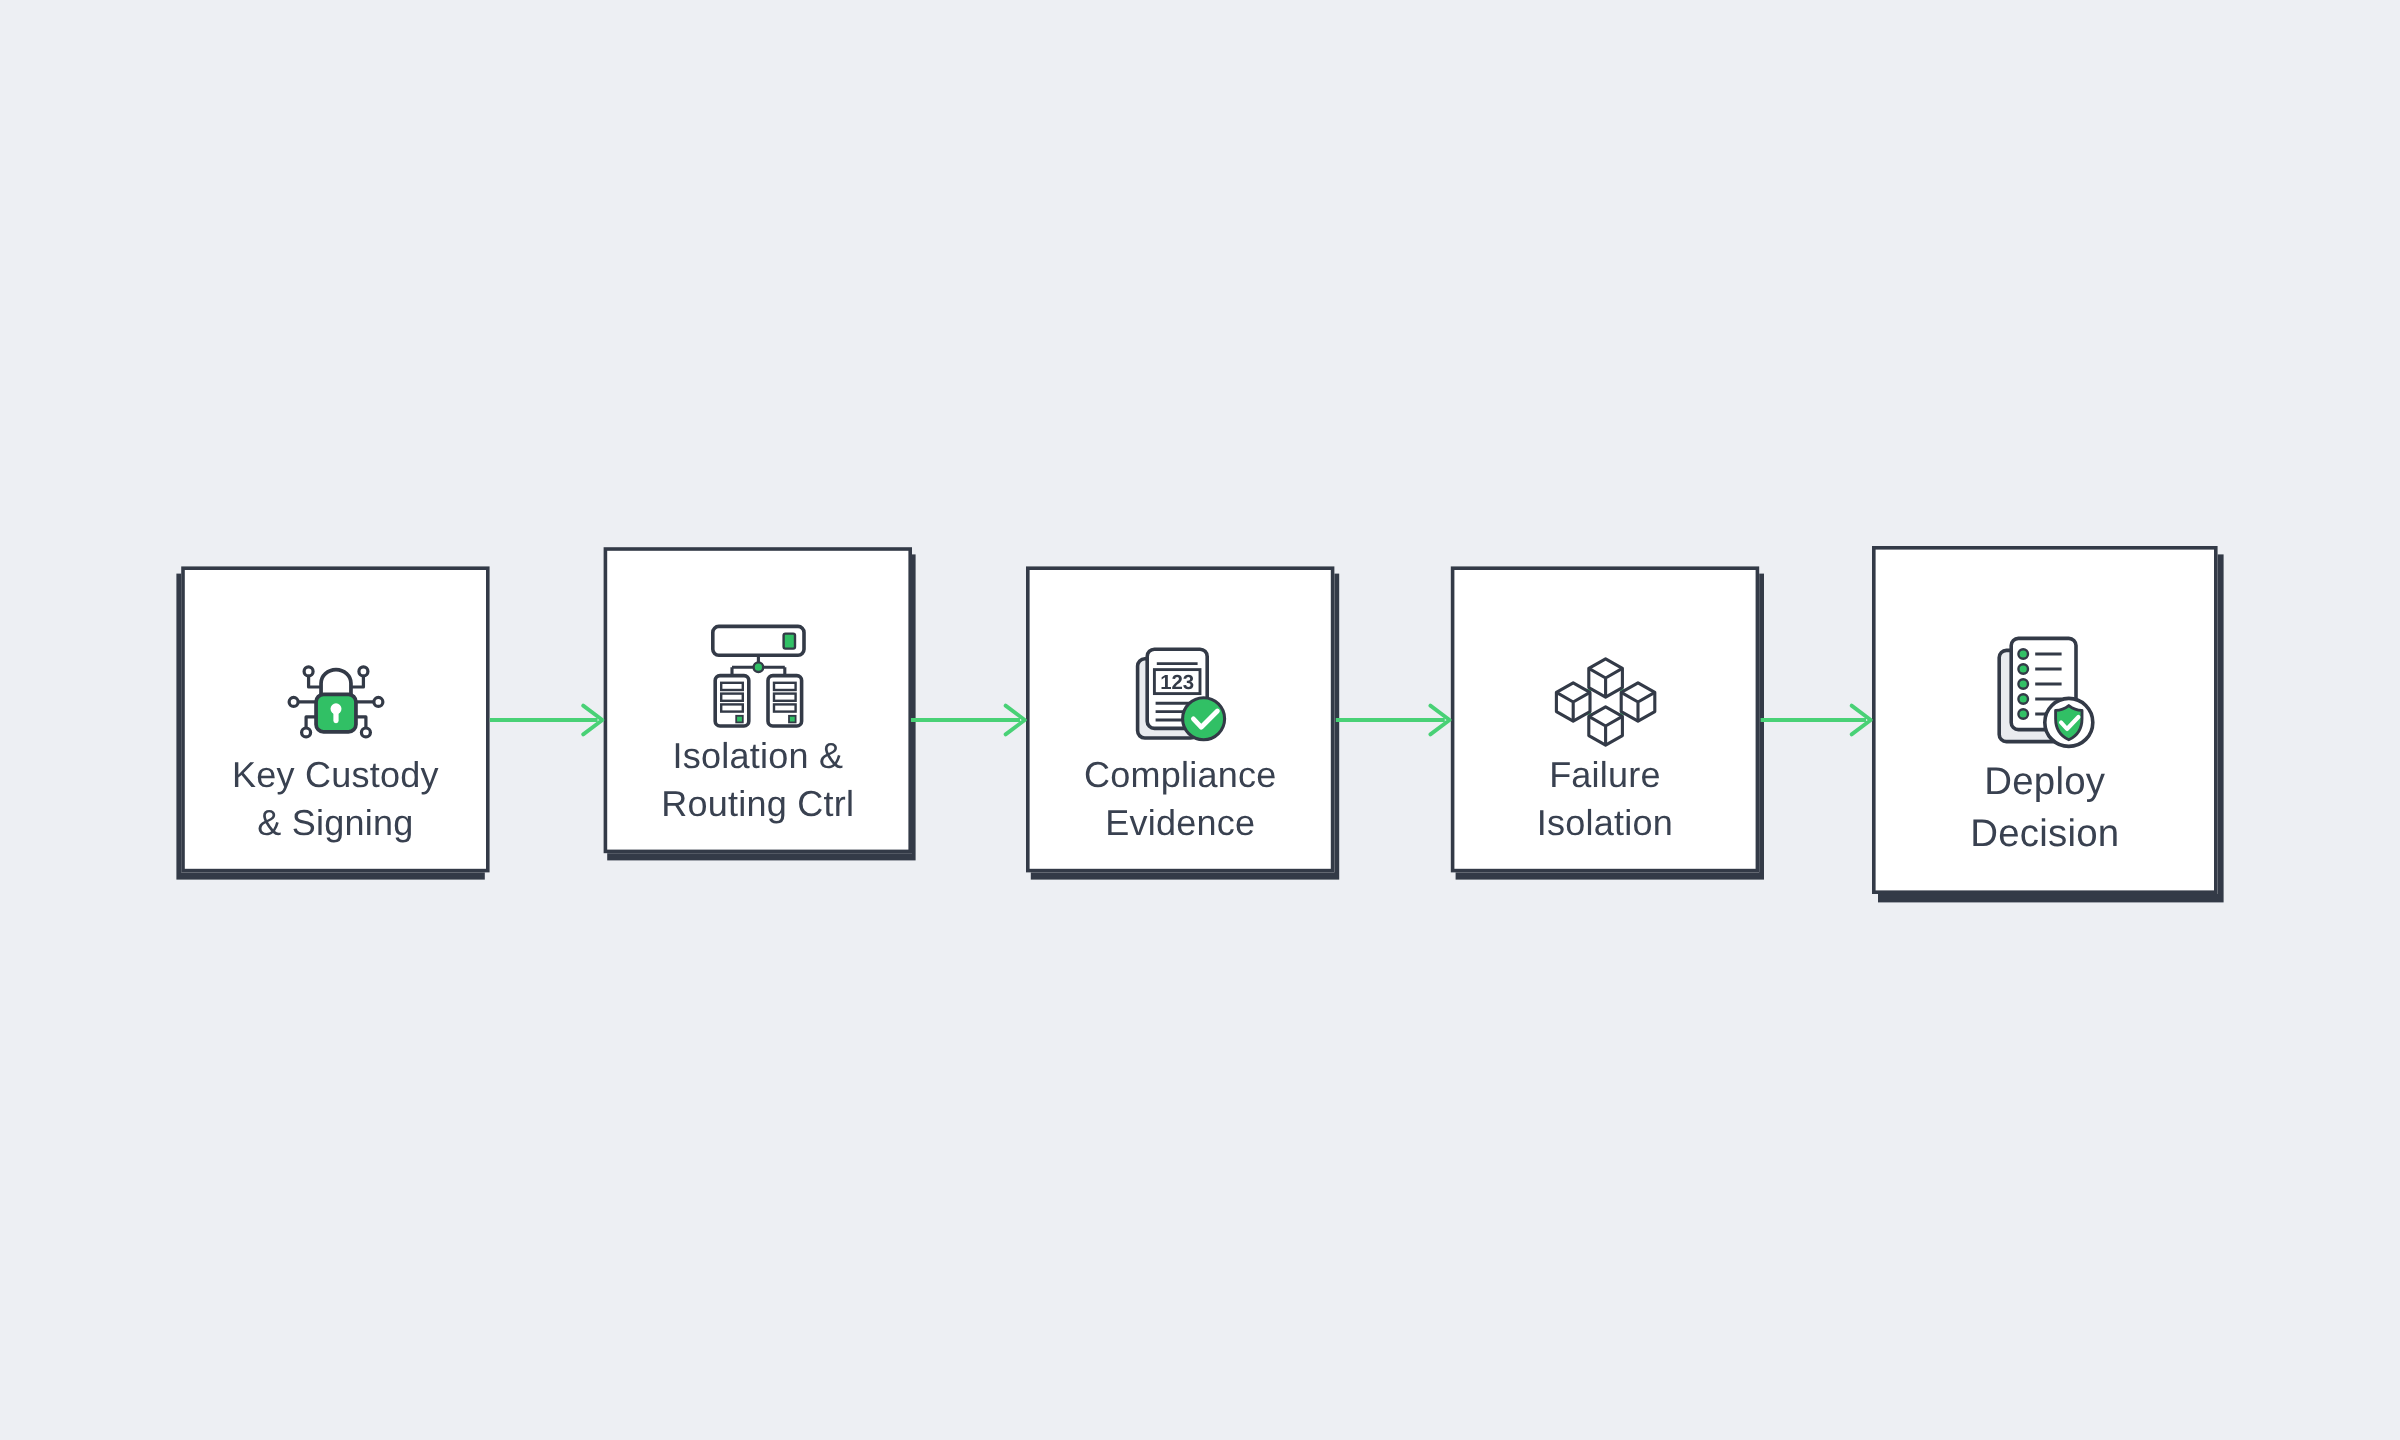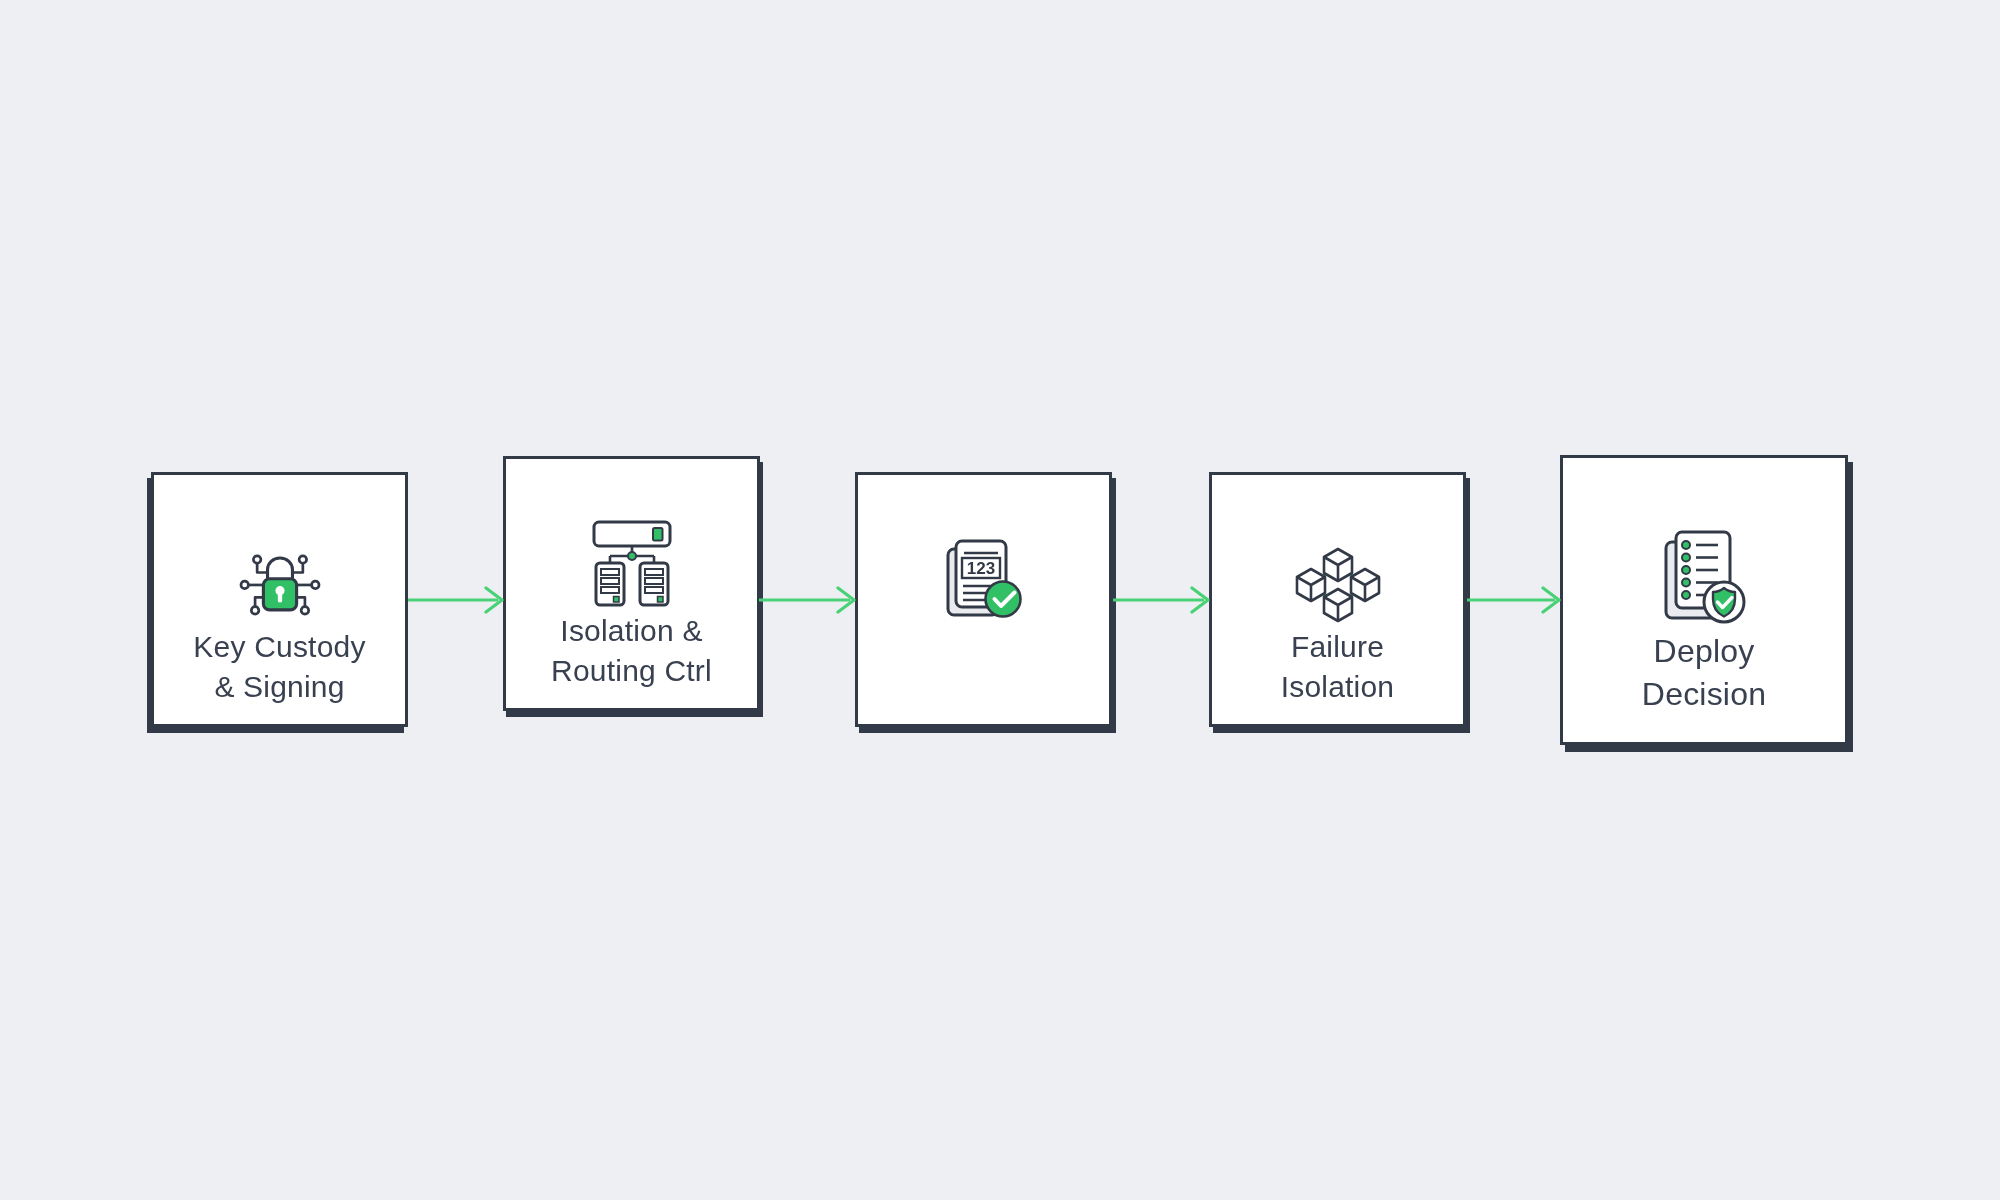--- a/index.html
+++ b/index.html
@@ -103,20 +103,24 @@
         <rect x="12" y="18" width="50" height="66" rx="6" fill="#e9ebef" stroke="#333a47" stroke-width="3"></rect>
         <rect x="20" y="10" width="50" height="66" rx="6" fill="#ffffff" stroke="#333a47" stroke-width="3"></rect>
         <path d="M28,22 H62" stroke="#333a47" stroke-width="2.4"></path>
         <rect x="26" y="27" width="38" height="20" fill="#ffffff" stroke="#333a47" stroke-width="2.4"></rect>
         <text x="45" y="43" text-anchor="middle" font-size="17" font-weight="600" fill="#333a47" font-family="Liberation Sans, DejaVu Sans, sans-serif">123</text>
         <path d="M27,55 H60 M27,62 H55 M27,69 H50" stroke="#333a47" stroke-width="2.4"></path>
         <circle cx="67" cy="68" r="17.5" fill="#31c065" stroke="#333a47" stroke-width="2.6"></circle>
         <path d="M58.5,68 l6.5,7 l13.5,-13.5" fill="none" stroke="#ffffff" stroke-width="4" stroke-linecap="round" stroke-linejoin="round"></path>
       </svg>
     </div>
+    <div class="node__label">
+      <div>Compliance</div>
+      <div>Evidence</div>
+    </div>
   </article>
 
   <article class="node node--4">
     <div class="node__icon">
       <svg width="96" height="84" viewBox="0 0 96 84">
         <g stroke="#49d176" stroke-width="3" stroke-linecap="round">
           <path d="M29,36 L40,28"></path>
             <path d="M56,28 L67,36"></path>
             <path d="M29,48 L40,56"></path>
             <path d="M56,56 L67,48"></path>

